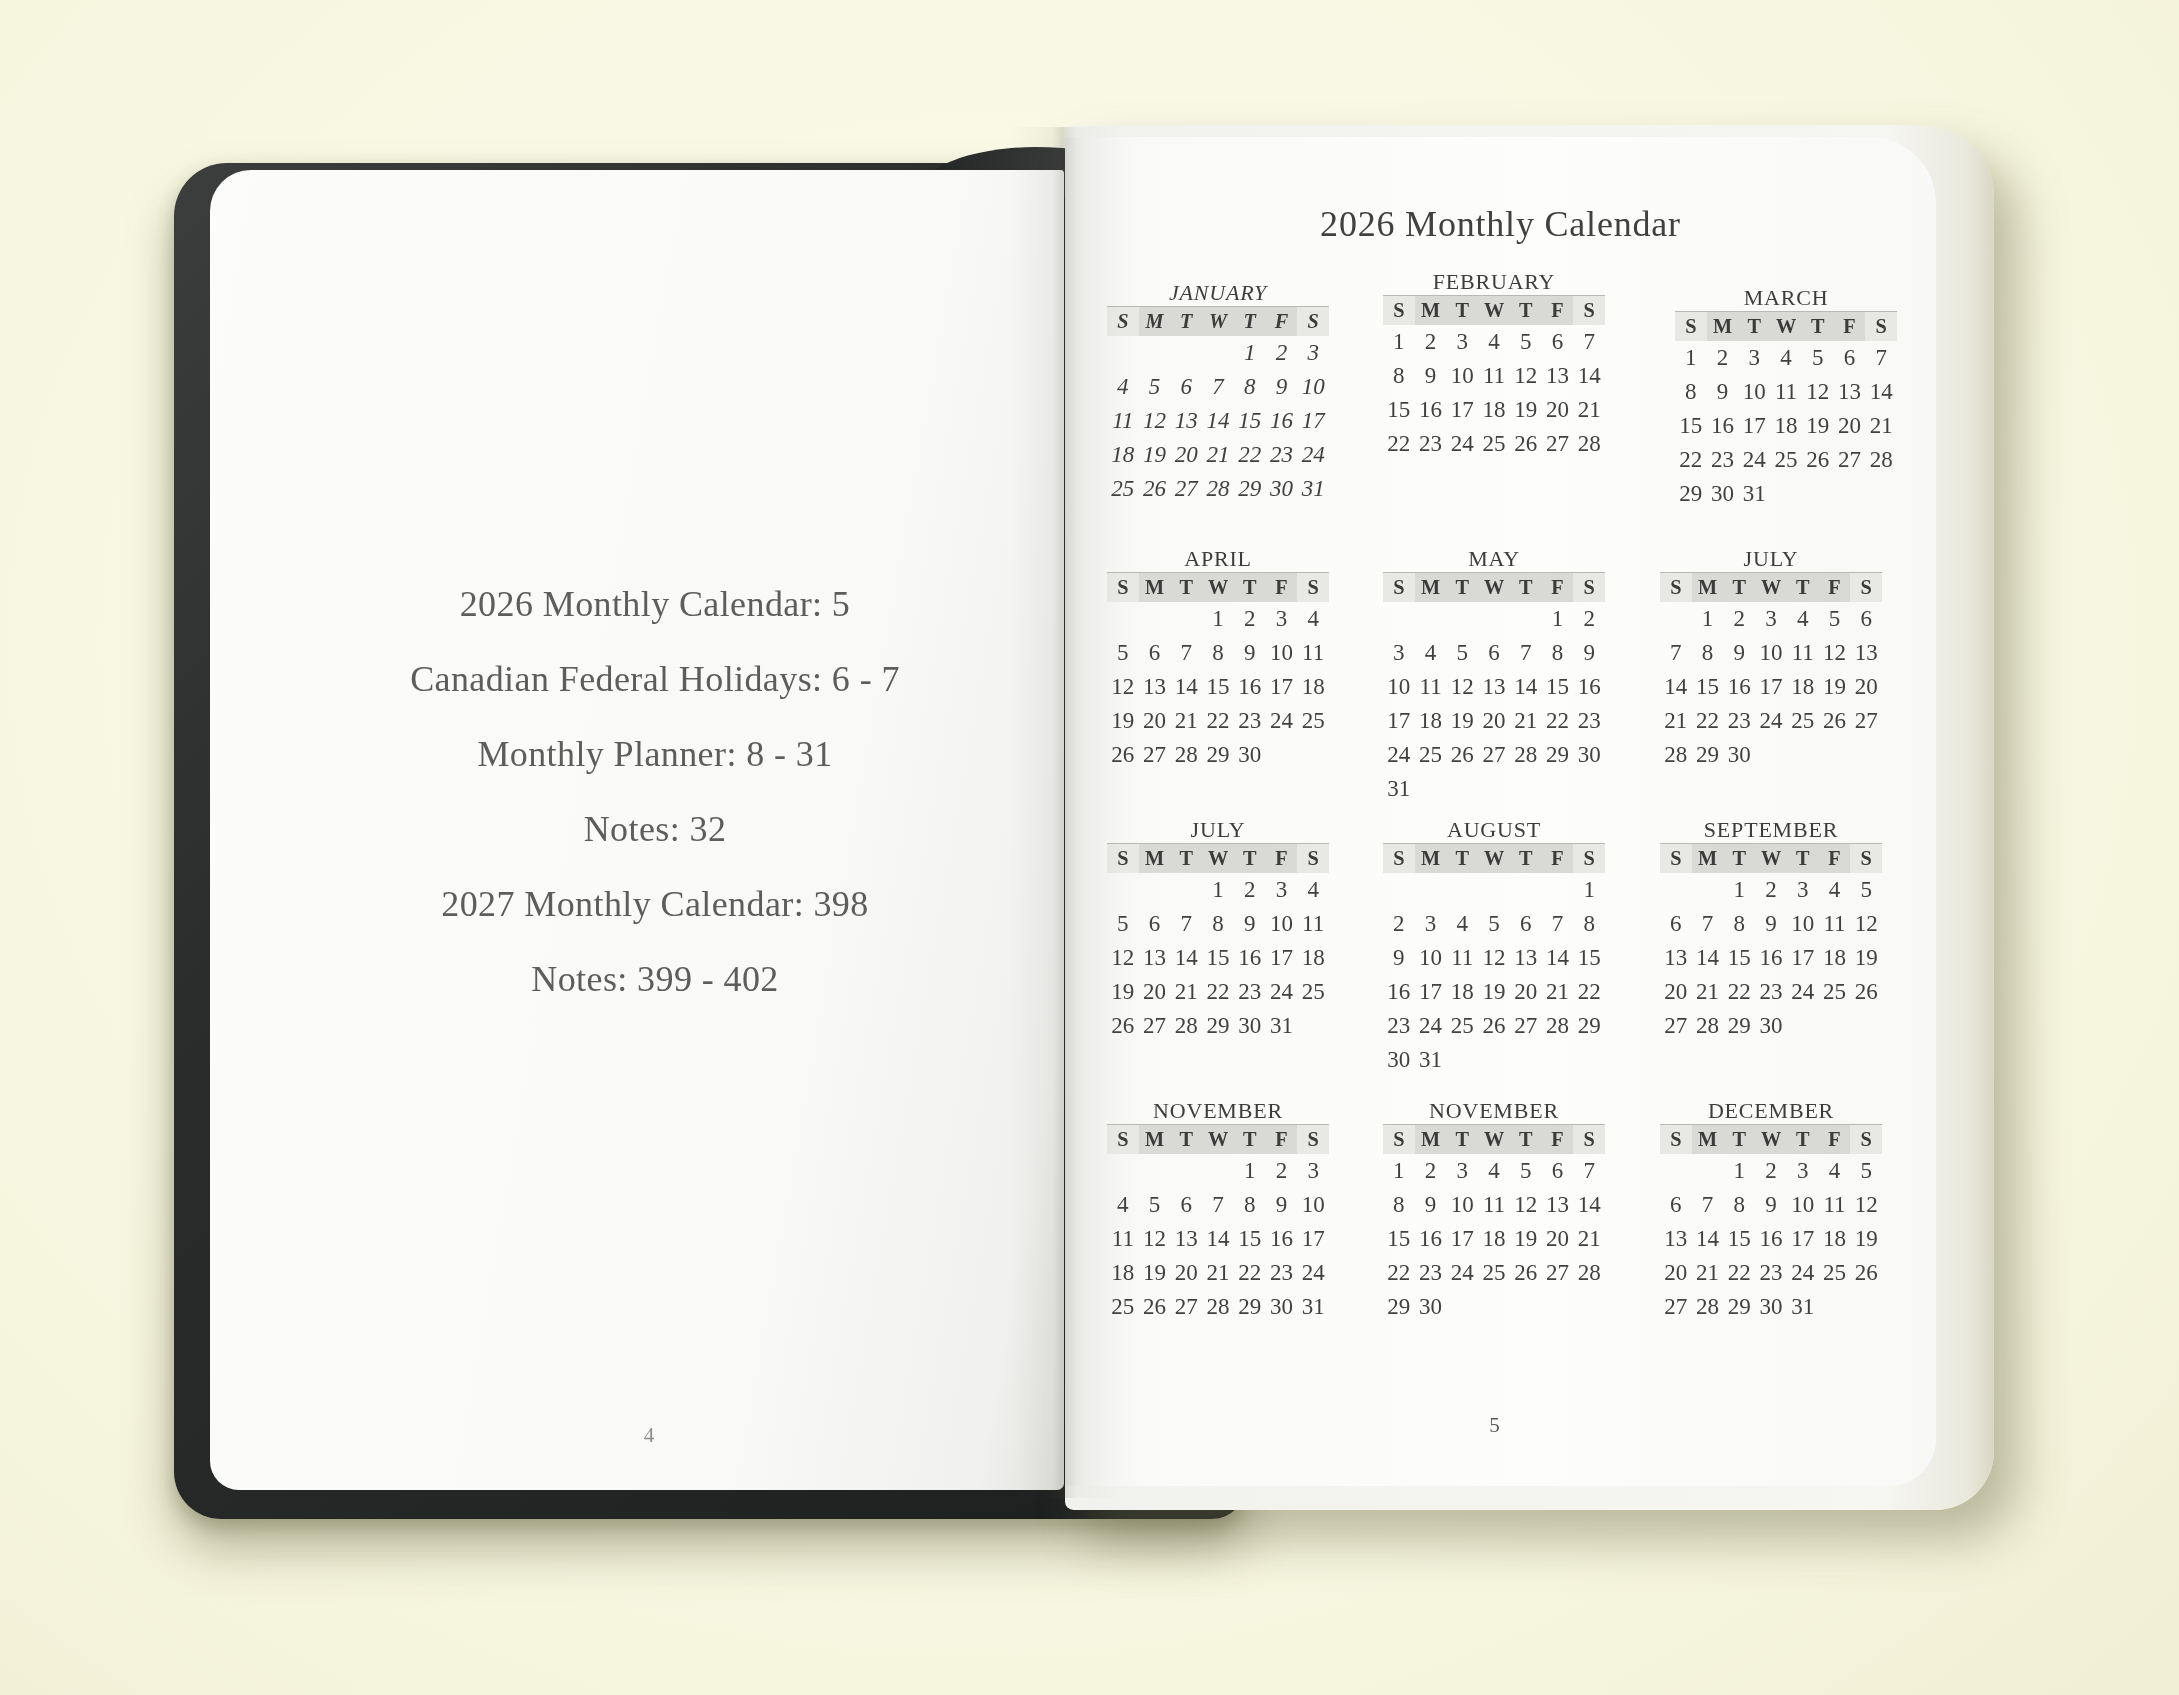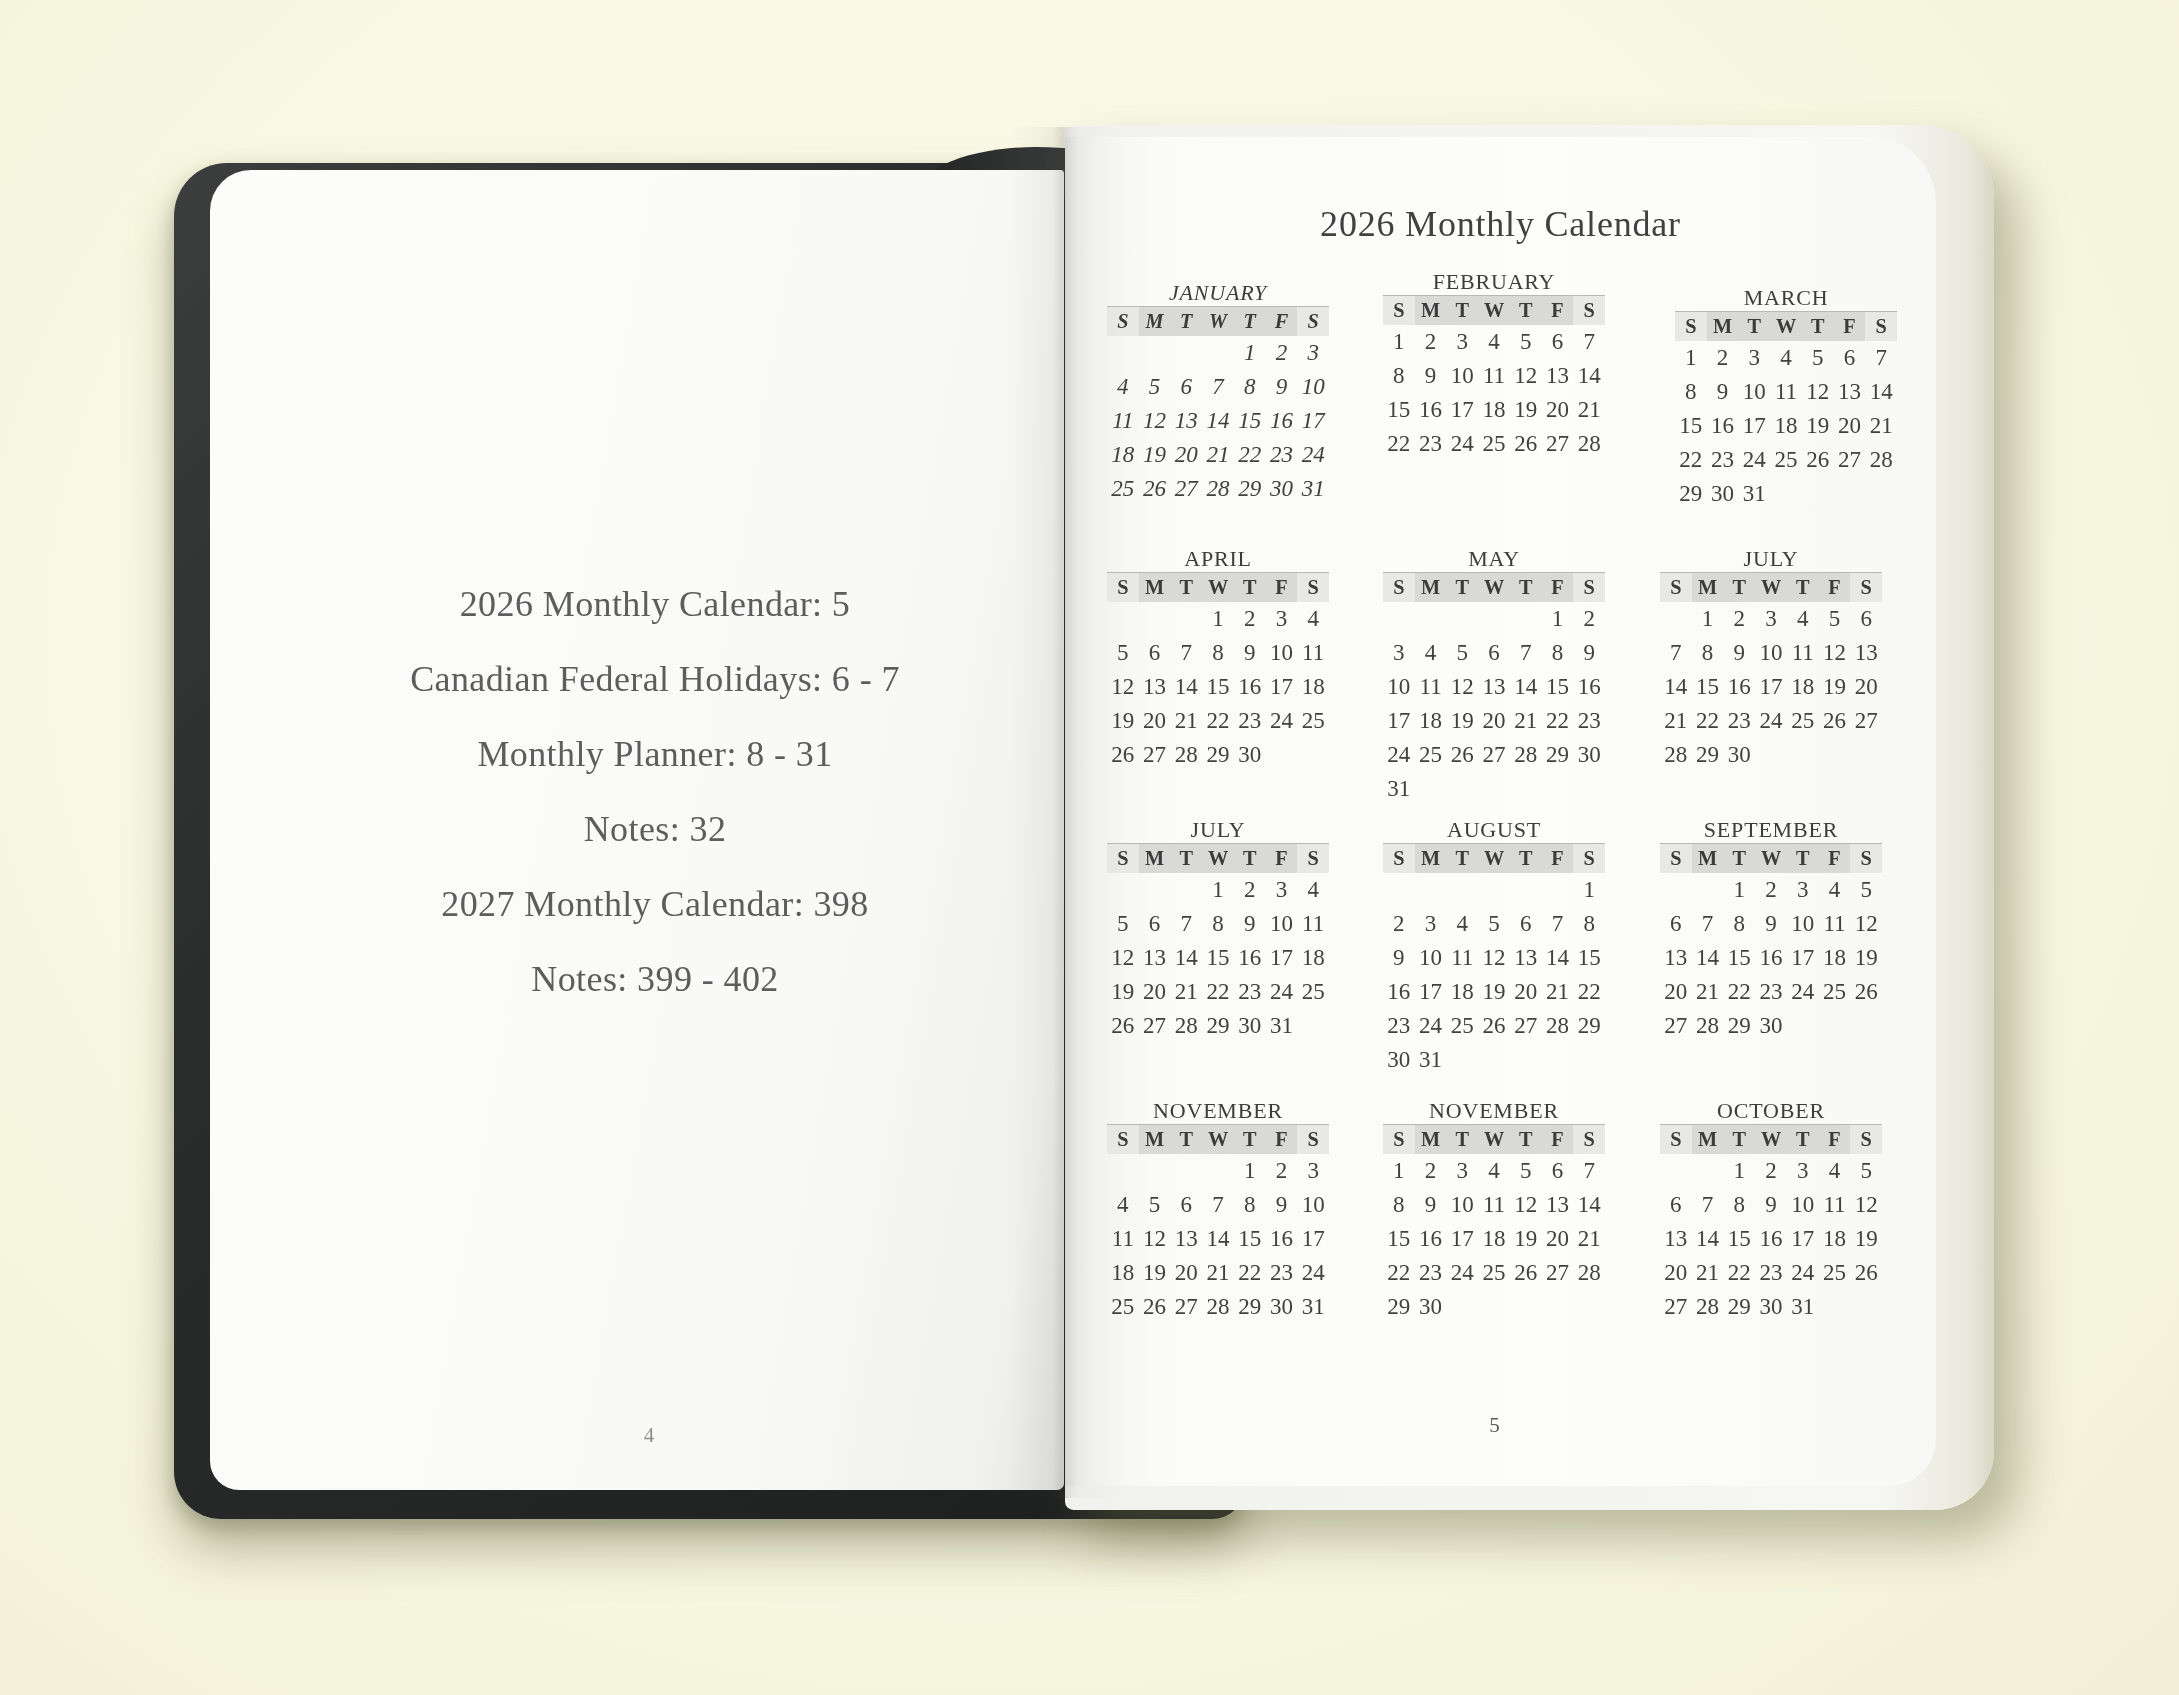--- a/index.html
+++ b/index.html
@@ -721,21 +721,21 @@
               <div class="date-cell">29</div>
               <div class="date-cell">30</div>
               <div class="date-cell"></div>
               <div class="date-cell"></div>
               <div class="date-cell"></div>
               <div class="date-cell"></div>
               <div class="date-cell"></div>
             </div>
           </div>
           <div class="month" style="left: 595px; top: 962px;">
-            <div class="month-name">OCTOBER</div>
+            <div class="month-name">DECEMBER</div>
             <div class="day-band">
               <div class="day-cell weekend">S</div>
               <div class="day-cell">M</div>
               <div class="day-cell">T</div>
               <div class="day-cell">W</div>
               <div class="day-cell">T</div>
               <div class="day-cell">F</div>
               <div class="day-cell weekend">S</div>
             </div>
             <div class="date-row">

